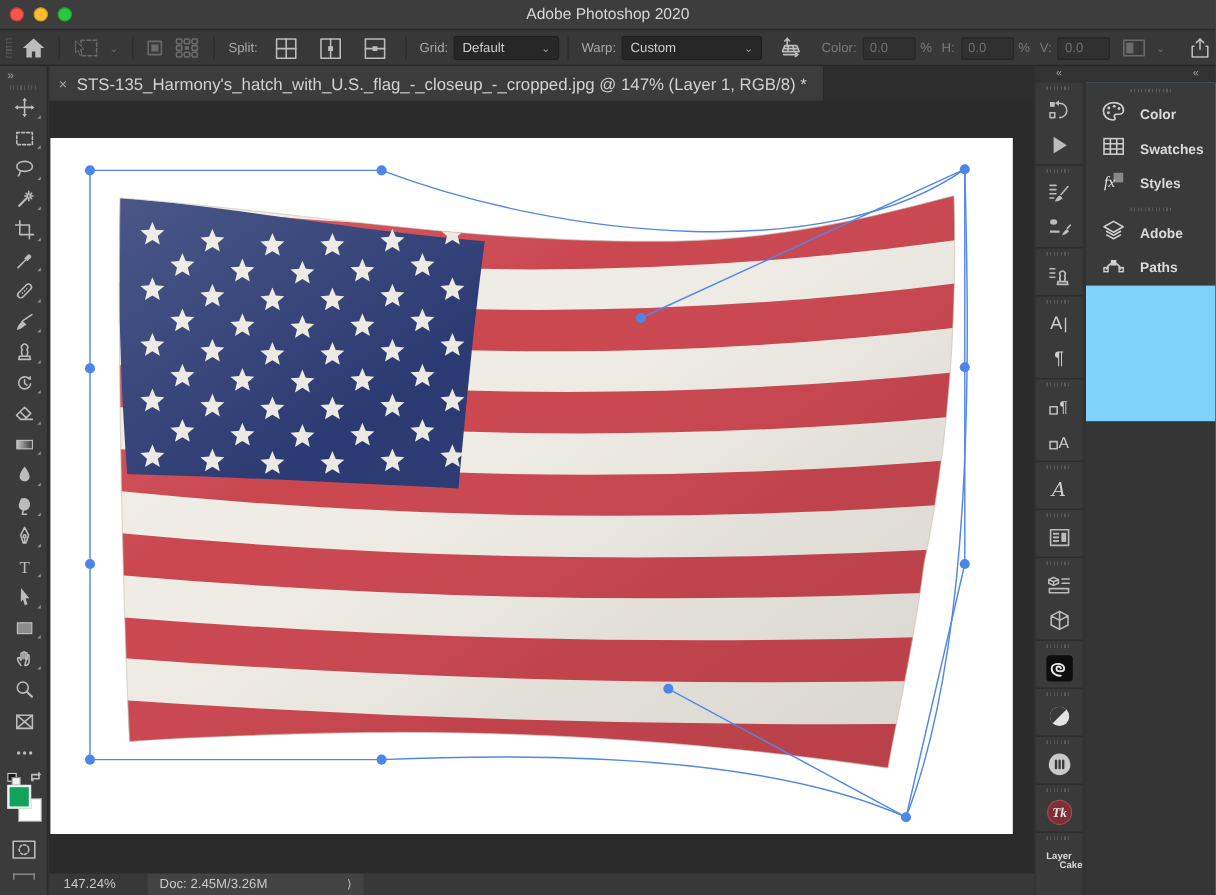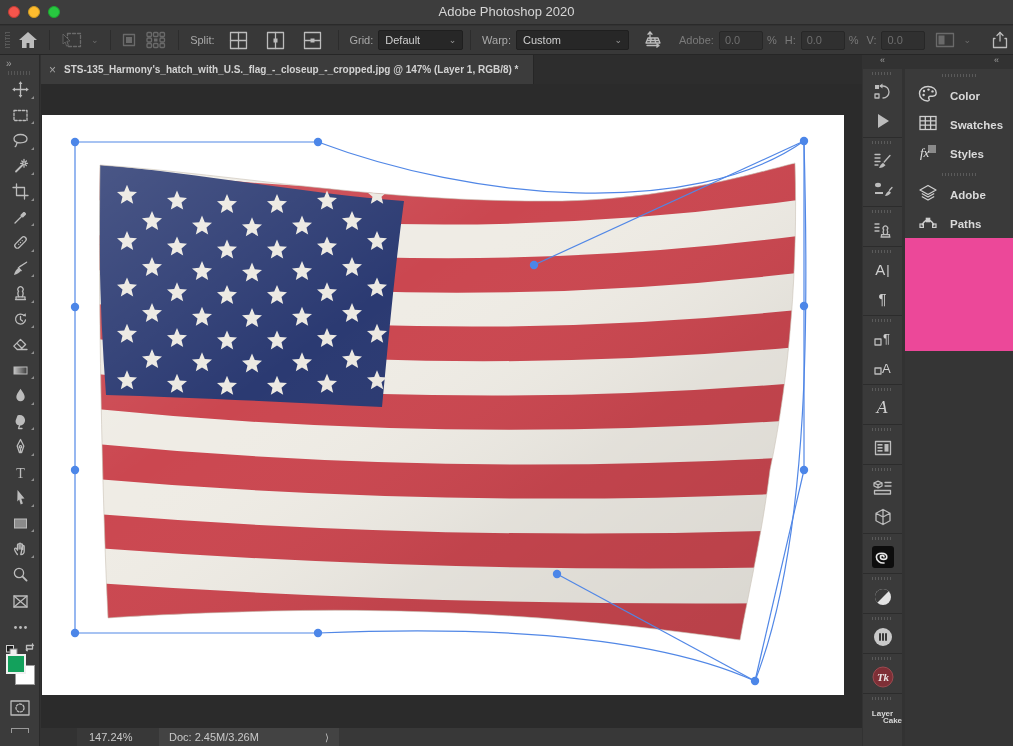--- a/index.html
+++ b/index.html
@@ -56,44 +56,44 @@
   .fg-swatch { position:absolute; left:6px; top:12px; width:20px; height:20px; border:2px solid #f0f0f0; }
   .bg-swatch { position:absolute; left:15px; top:23px; width:20px; height:20px; border:1px solid #9a9a9a; background:#fff; }
   .qmask { width:40px; height:24px; display:flex; align-items:center; justify-content:center; margin-top:8px;}
   .screen-sliver { width:18px; height:5px; margin:8px auto 0 auto; border:1px solid #9a9a9a; border-bottom:none;}
 
   
   .tabbar { position:absolute; left:41px; top:55px; width:821px; height:29px; background:#2d2d2d; display:flex;}
   .doc-tab { display:flex; align-items:center; background:#3c3c3c; height:29px;
              padding:0 14px 0 8px; border-right:1px solid #262626; }
   .doc-tab .close { color:#a5a5a5; font-size:12px; margin-right:8px; }
-  .doc-tab .title { color:#d2d2d2; font-size:10px; white-space:nowrap;font-weight:bold; }
+  .doc-tab .title { color:#d2d2d2; font-size:14px; white-space:nowrap; }
 
   
   .canvas-area { position:absolute; left:41px; top:84px; width:821px; height:644px; background:#2b2b2b; overflow:hidden;}
   .canvas-white { position:absolute; left:1px; top:31px; width:802px; height:580px; background:#ffffff; }
   #doc-svg { position:absolute; left:1px; top:31px; }
 
   
   .statusbar { position:absolute; left:41px; top:728px; width:821px; height:18px;
-               background:#383838; display:flex; align-items:center; font-size:11px; color:#c9c9c9;margin-left:36px;}
+               background:#383838; display:flex; align-items:center; font-size:11px; color:#c9c9c9;}
   .sb-zoom { margin-left:12px; width:70px; }
   .sb-doc { background:#434343; height:18px; display:flex; align-items:center;
             padding:0 10px; width:180px; justify-content:space-between; }
   .sb-chev { color:#bdbdbd; font-size:10px; }
 
   
   .dock { position:absolute; left:862px; top:55px; width:151px; height:691px; background:#323232; }
   .dock-head { position:absolute; top:0; height:14px; color:#9f9f9f; font-size:9px; letter-spacing:1px;}
   .icon-col { position:absolute; left:1px; top:14px; width:39px; bottom:0; background:#3a3a3a; }
   .ic-group { border-bottom:1px solid #2c2c2c; padding-bottom:2px;}
   .ic-grip { height:3px; margin:3px 9px 2px 9px;
              background:repeating-linear-gradient(90deg,#5a5a5a 0 1px,transparent 1px 3px); }
   .ic-item { width:39px; height:29px; display:flex; align-items:center; justify-content:center; color:#c9c9c9;}
-  .panel-col { position:absolute; left:43px; top:14px; width:108px; bottom:0; background:#ec4899; }
+  .panel-col { position:absolute; left:43px; top:14px; width:108px; bottom:0; background:#7dd3fc; }
   .pc-body { background:#3a3a3a; }
   .panel-item { display:flex; align-items:center; height:29px; padding-left:13px; gap:12px; }
   .panel-item .plabel { color:#dadada; font-size:11.5px; font-weight:bold; }
   .pc-gap { height:12px; display:flex; align-items:center; justify-content:center;}
   .pc-grip { height:3px; width:34px; margin:0 auto;
              background:repeating-linear-gradient(90deg,#5a5a5a 0 1px,transparent 1px 3px); }
   .pc-empty { background:#353535; position:absolute; left:0; right:0; top:282px; bottom:0; }
 
   .ticon-stroke { stroke:#bcbcbc; fill:none; stroke-width:1.3; stroke-linecap:round; stroke-linejoin:round;}
   .ticon-fill { fill:#bcbcbc; stroke:none; }
@@ -192,21 +192,21 @@
     </div>
     <div class="ob-icon" style="margin-left:8px">
       <svg width="24" height="20" viewBox="0 0 24 20">
           <g class="ticon-stroke" stroke-width="1.1">
         <path d="M9 2 V9 M9 2 l-2 2.2 M9 2 l2 2.2"></path>
         <path d="M7 8 h10 l2 5 H5 Z M10.3 8 l-1 5 M13.7 8 l1 5 M6.1 10.5 h11.8"></path>
         <path d="M6 15.5 h12 M18 15.5 l-2.2 -1.6 M18 15.5 l-2.2 1.6"></path>
       </g>
         </svg>
     </div>
-    <span class="ob-label dim2" style="margin-left:10px">Adobe:</span>
+    <span class="ob-label dim2" style="margin-left:10px">Color:</span>
     <input class="ob-input" disabled="" value="0.0" style="">
     <span class="ob-unit">%</span>
     <span class="ob-label dim2">H:</span>
     <input class="ob-input" disabled="" value="0.0" style="">
     <span class="ob-unit">%</span>
     <span class="ob-label dim2">V:</span>
     <input class="ob-input" disabled="" value="0.0" style="">
     <div class="ob-icon dim" style="margin-left:6px">
       <svg width="20" height="16" viewBox="0 0 20 16">
           <rect x="1.5" y="1.5" width="17" height="13" class="ticon-stroke"></rect>

